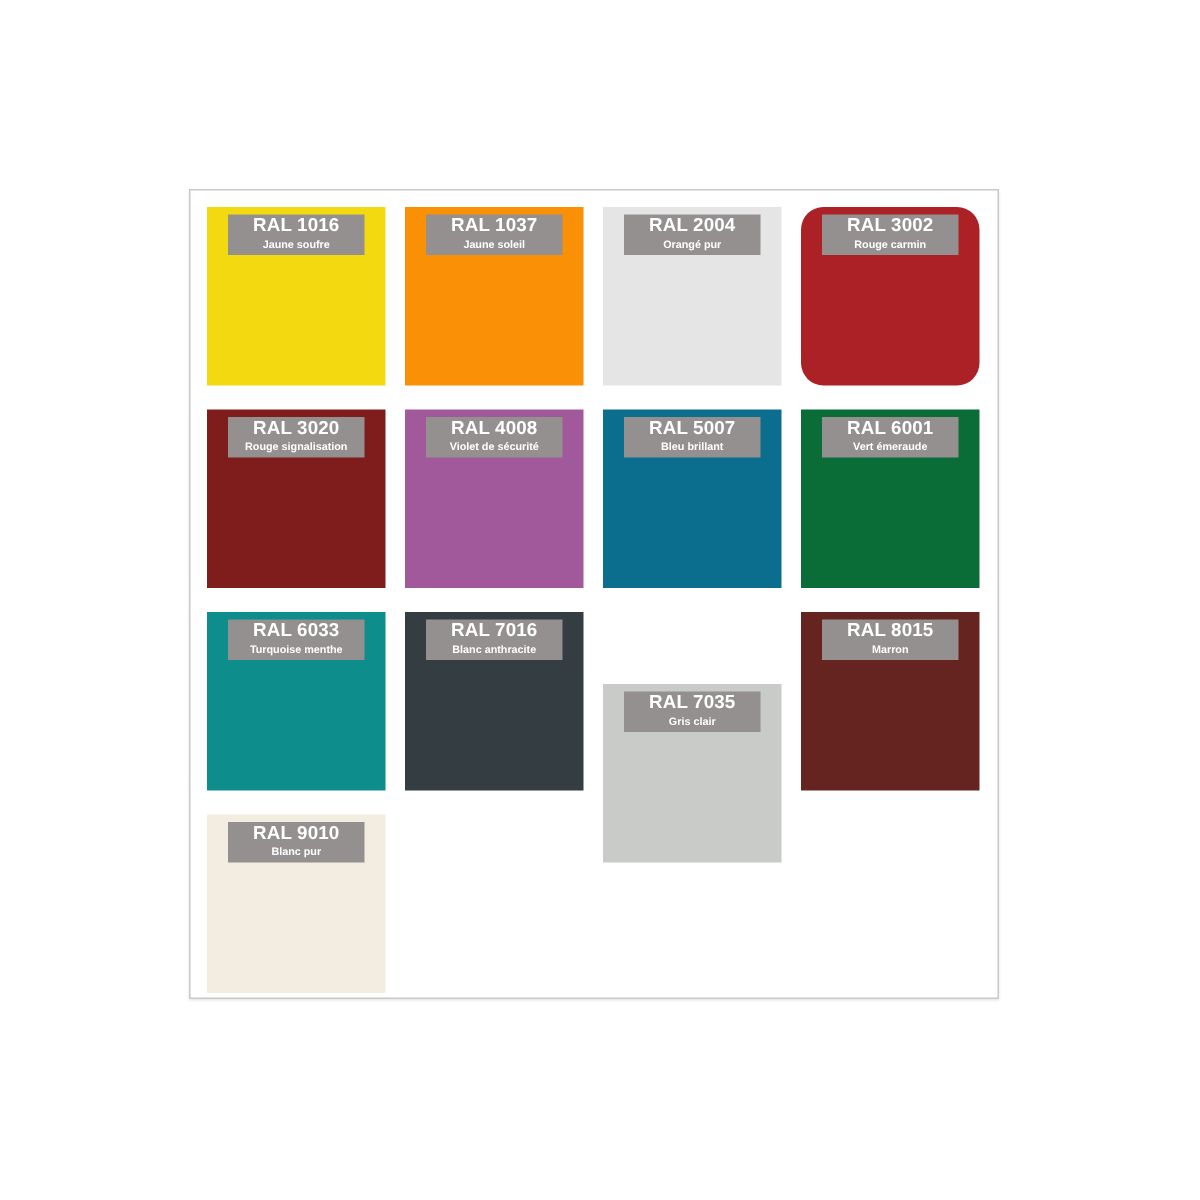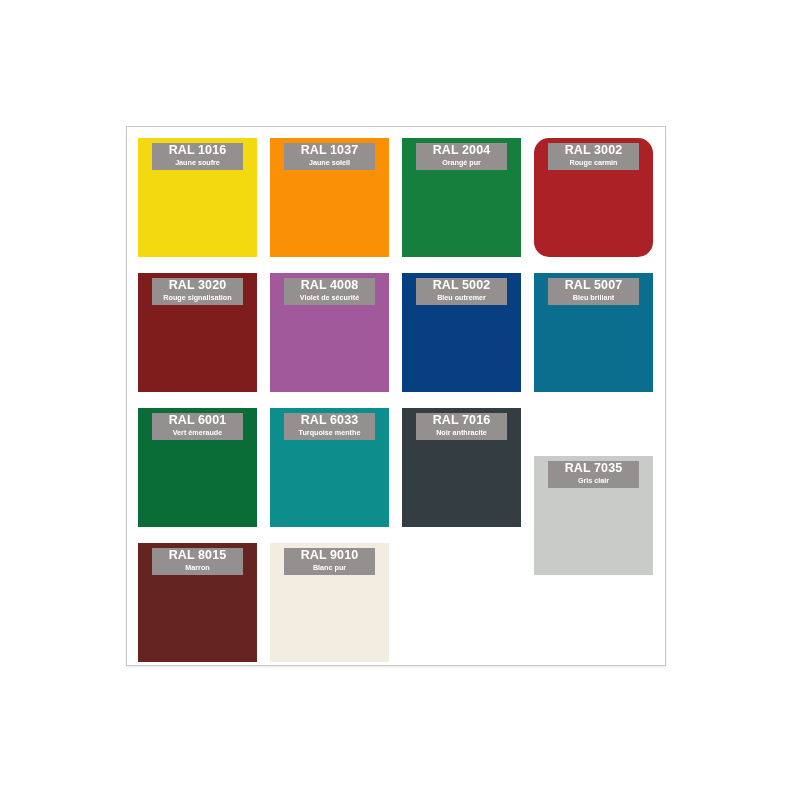--- a/index.html
+++ b/index.html
@@ -98,21 +98,21 @@
             <div class="ral-code">RAL 1016</div>
             <div class="ral-name">Jaune soufre</div>
           </div>
         </div>
         <div class="swatch" style="background: rgb(249, 144, 6);">
           <div class="swatch-label">
             <div class="ral-code">RAL 1037</div>
             <div class="ral-name">Jaune soleil</div>
           </div>
         </div>
-        <div class="swatch" style="background: #15803d;">
+        <div class="swatch" style="background: #e5e5e5;">
           <div class="swatch-label">
             <div class="ral-code">RAL 2004</div>
             <div class="ral-name">Orangé pur</div>
           </div>
         </div>
         <div class="swatch" style="background: rgb(171, 33, 38); border-radius: 15px;">
           <div class="swatch-label">
             <div class="ral-code">RAL 3002</div>
             <div class="ral-name">Rouge carmin</div>
           </div>
@@ -122,26 +122,20 @@
             <div class="ral-code">RAL 3020</div>
             <div class="ral-name">Rouge signalisation</div>
           </div>
         </div>
         <div class="swatch" style="background: rgb(162, 89, 155);">
           <div class="swatch-label">
             <div class="ral-code">RAL 4008</div>
             <div class="ral-name">Violet de sécurité</div>
           </div>
         </div>
-        <div class="swatch" style="background: rgb(7, 63, 128);">
-          <div class="swatch-label">
-            <div class="ral-code">RAL 5002</div>
-            <div class="ral-name">Bleu outremer</div>
-          </div>
-        </div>
         <div class="swatch" style="background: rgb(11, 110, 142);">
           <div class="swatch-label">
             <div class="ral-code">RAL 5007</div>
             <div class="ral-name">Bleu brillant</div>
           </div>
         </div>
         <div class="swatch" style="background: rgb(10, 108, 54);">
           <div class="swatch-label">
             <div class="ral-code">RAL 6001</div>
             <div class="ral-name">Vert émeraude</div>
@@ -149,21 +143,21 @@
         </div>
         <div class="swatch" style="background: rgb(13, 141, 139);">
           <div class="swatch-label">
             <div class="ral-code">RAL 6033</div>
             <div class="ral-name">Turquoise menthe</div>
           </div>
         </div>
         <div class="swatch" style="background: rgb(51, 61, 66);">
           <div class="swatch-label">
             <div class="ral-code">RAL 7016</div>
-            <div class="ral-name">Noir anthracite</div>
+            <div class="ral-name">Blanc anthracite</div>
           </div>
         </div>
         <div class="swatch" style="background: rgb(201, 203, 200); margin-top: 48px;">
           <div class="swatch-label">
             <div class="ral-code">RAL 7035</div>
             <div class="ral-name">Gris clair</div>
           </div>
         </div>
         <div class="swatch" style="background: rgb(101, 36, 31);">
           <div class="swatch-label">

